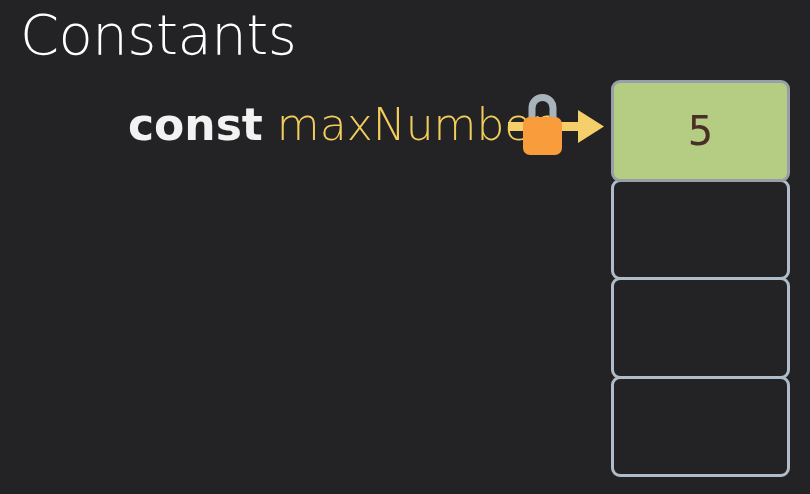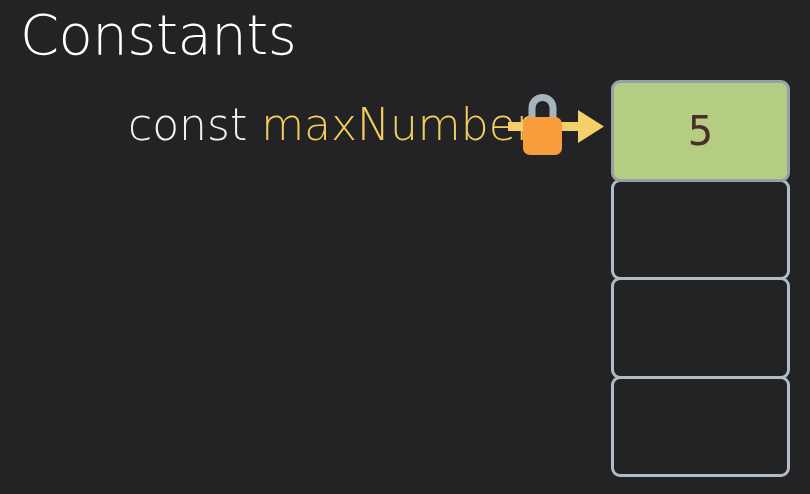--- a/index.html
+++ b/index.html
@@ -40,20 +40,21 @@
     left: 128px;
     top: 97px;
     font-family: "DejaVu Sans", sans-serif;
     font-size: 44px;
     font-weight: 300;
     line-height: 56px;
     white-space: nowrap;
   }
   .kw-const {
     color: #f2f2f2;
+    font-weight: bold;
   }
   .var-name {
     color: #f2cd5c;
     margin-left: 14px;
   }
 
   
   #binding-arrow {
     position: absolute;
     left: 508px;

